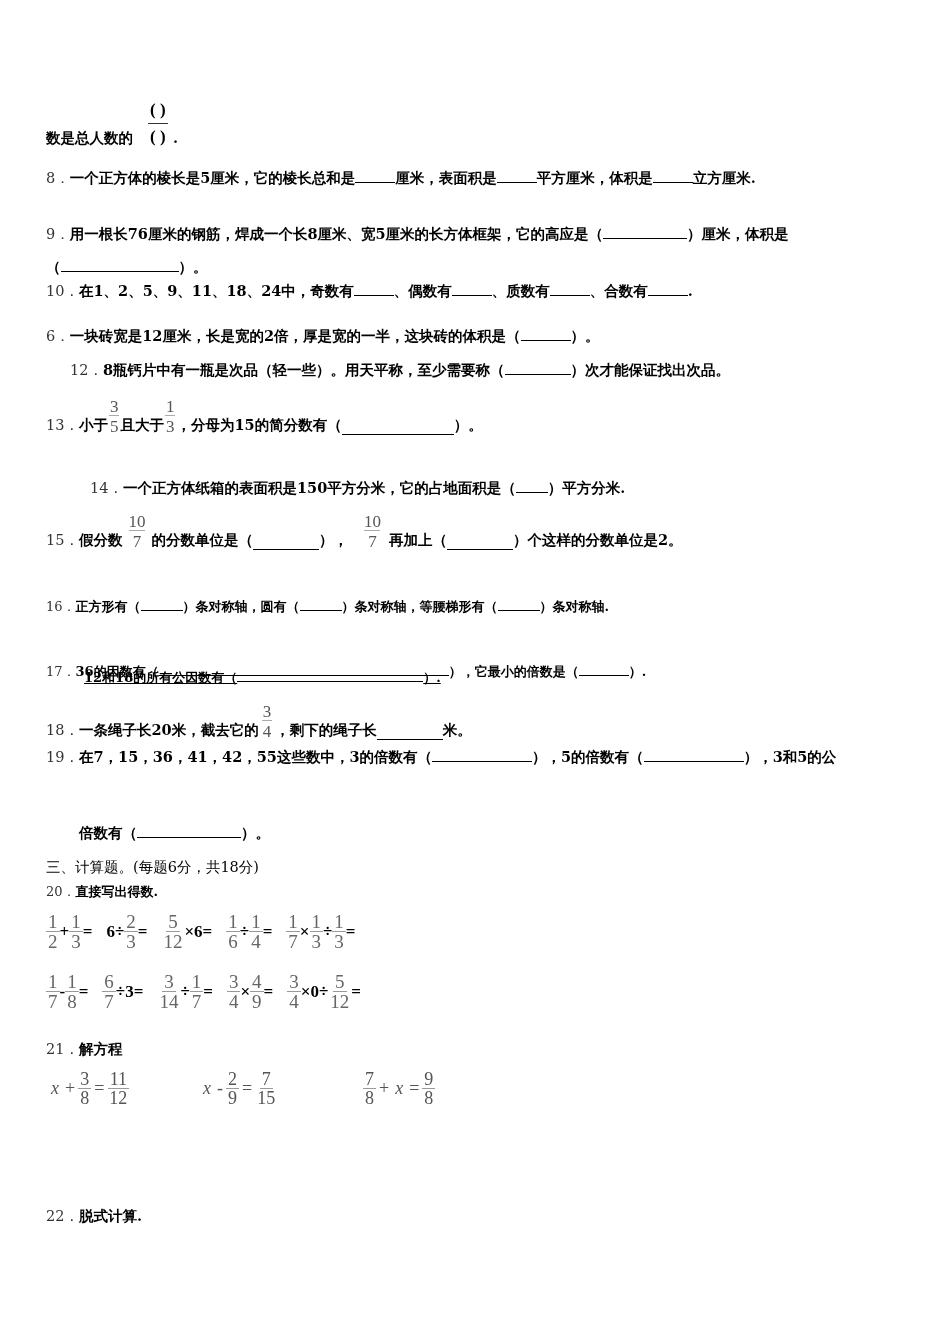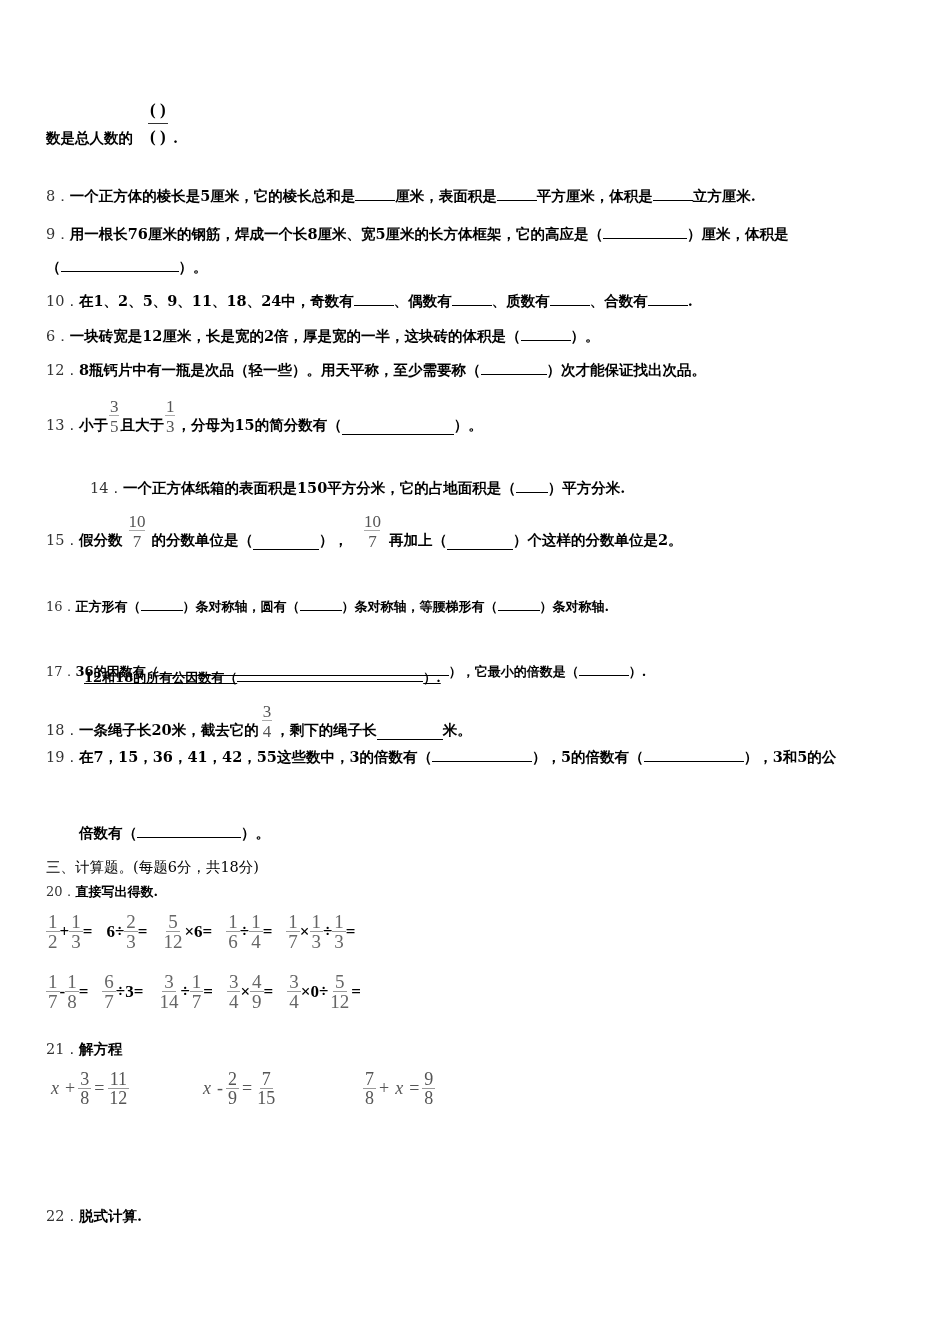--- a/index.html
+++ b/index.html
@@ -50,40 +50,40 @@
 <body>
 
 <div class="top-frac">
   <span class="tn">( )</span>
   <span class="td">( )</span>
 </div>
 <div class="line" style="top:128px;">
   <span>数是总人数的</span><span style="display:inline-block;width:40px;"></span><span>.</span>
 </div>
 
-<div class="line" style="top:186px;">
+<div class="line" style="top:168px;">
   <span class="num">8．</span><span>一个正方体的棱长是5厘米，它的棱长总和是</span><span class="blank" style="width:40px"></span><span>厘米，表面积是</span><span class="blank" style="width:40px"></span><span>平方厘米，体积是</span><span class="blank" style="width:40px"></span><span>立方厘米.</span>
 </div>
 
 <div class="line" style="top:224px;">
   <span class="num">9．</span><span>用一根长76厘米的钢筋，焊成一个长8厘米、宽5厘米的长方体框架，它的高应是（</span><span class="blank" style="width:84px"></span><span>）厘米，体积是</span>
 </div>
 <div class="line" style="top:257px;">
   <span>（</span><span class="blank" style="width:118px"></span><span>）。</span>
 </div>
 
-<div class="line" style="top:291px;">
+<div class="line" style="top:281px;">
   <span class="num">10．</span><span>在1、2、5、9、11、18、24中，奇数有</span><span class="blank" style="width:40px"></span><span>、偶数有</span><span class="blank" style="width:40px"></span><span>、质数有</span><span class="blank" style="width:40px"></span><span>、合数有</span><span class="blank" style="width:40px"></span><span>.</span>
 </div>
 
 <div class="line" style="top:326px;">
   <span class="num">6．</span><span>一块砖宽是12厘米，长是宽的2倍，厚是宽的一半，这块砖的体积是（</span><span class="blank" style="width:50px"></span><span>）。</span>
 </div>
 
-<div class="line" style="top:360px;">
+<div class="line" style="top:360px;margin-left:24px;">
   <span class="num">12．</span><span>8瓶钙片中有一瓶是次品（轻一些）。用天平称，至少需要称（</span><span class="blank" style="width:66px"></span><span>）次才能保证找出次品。</span>
 </div>
 
 <div class="line" style="top:398px; display:flex; align-items:flex-end;">
   <span class="num">13．</span>
     <span>小于</span>
   <span class="frac tall">
       <span class="n">3</span>
       <span class="bar"></span>
       <span class="d">5</span>

